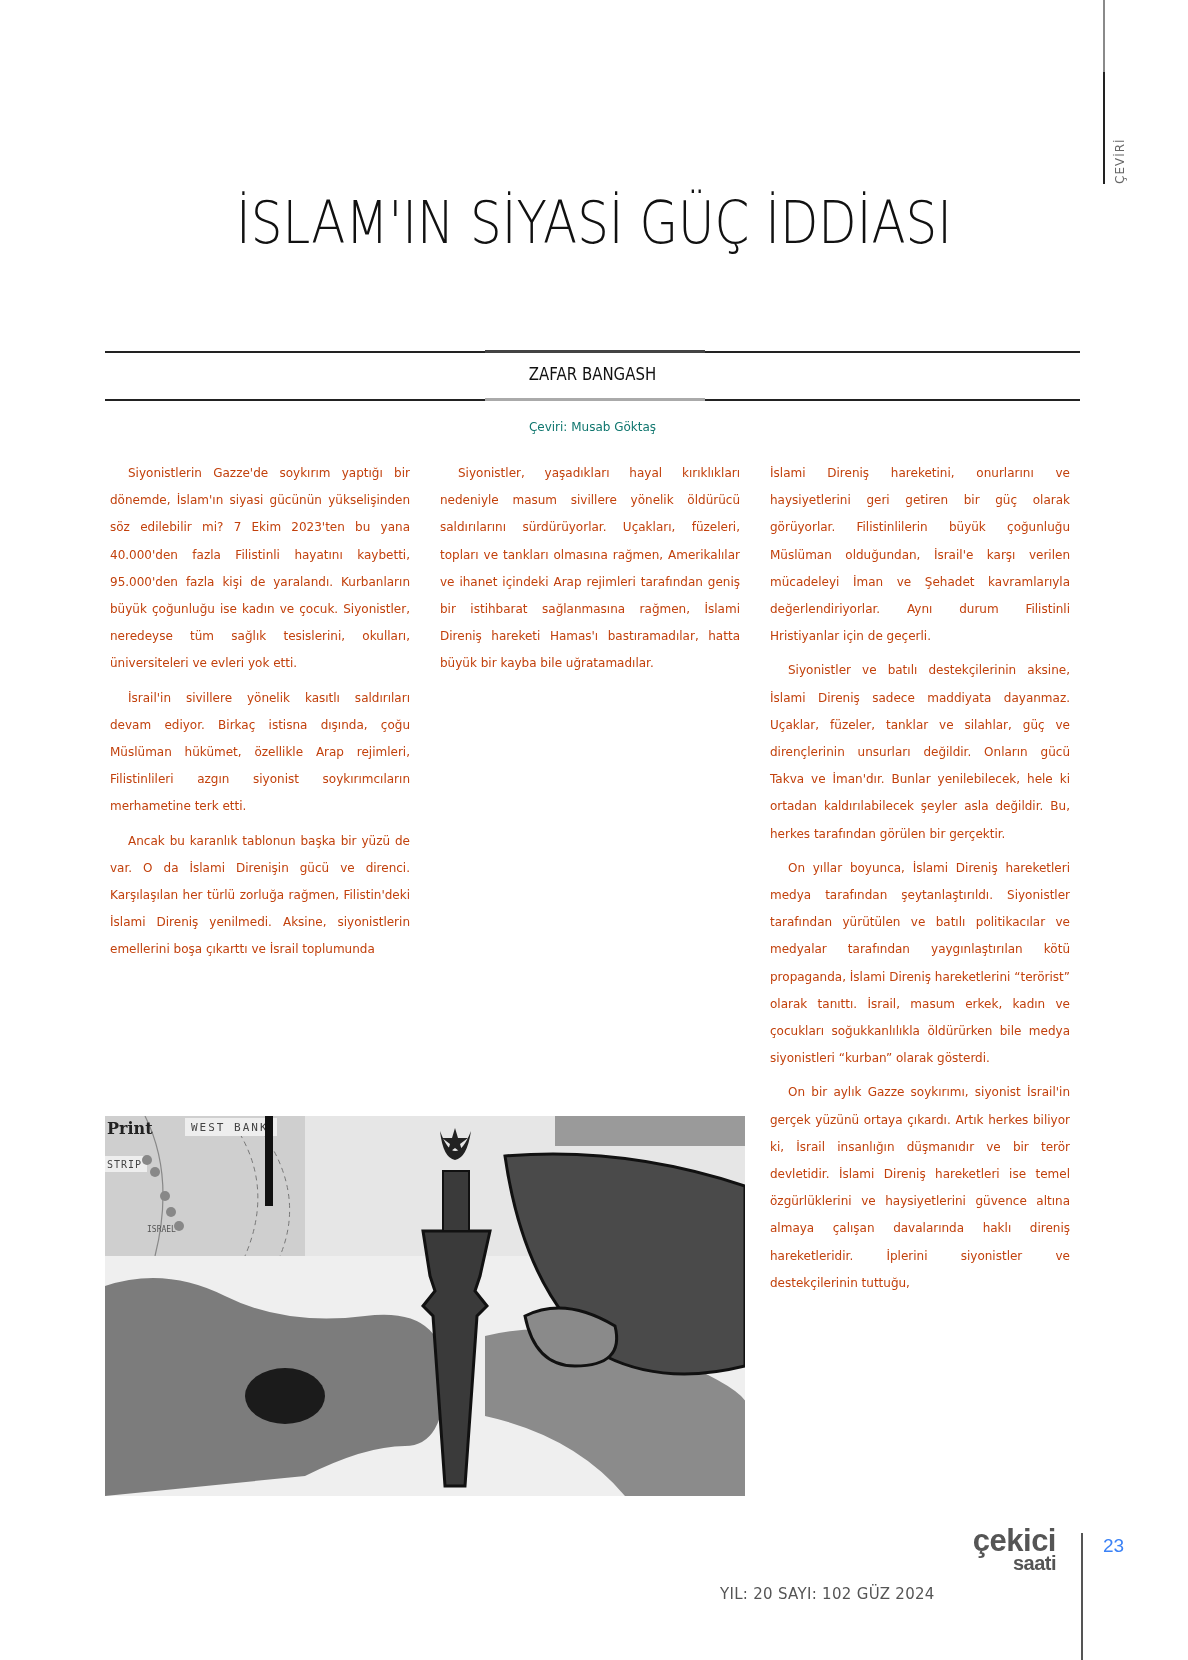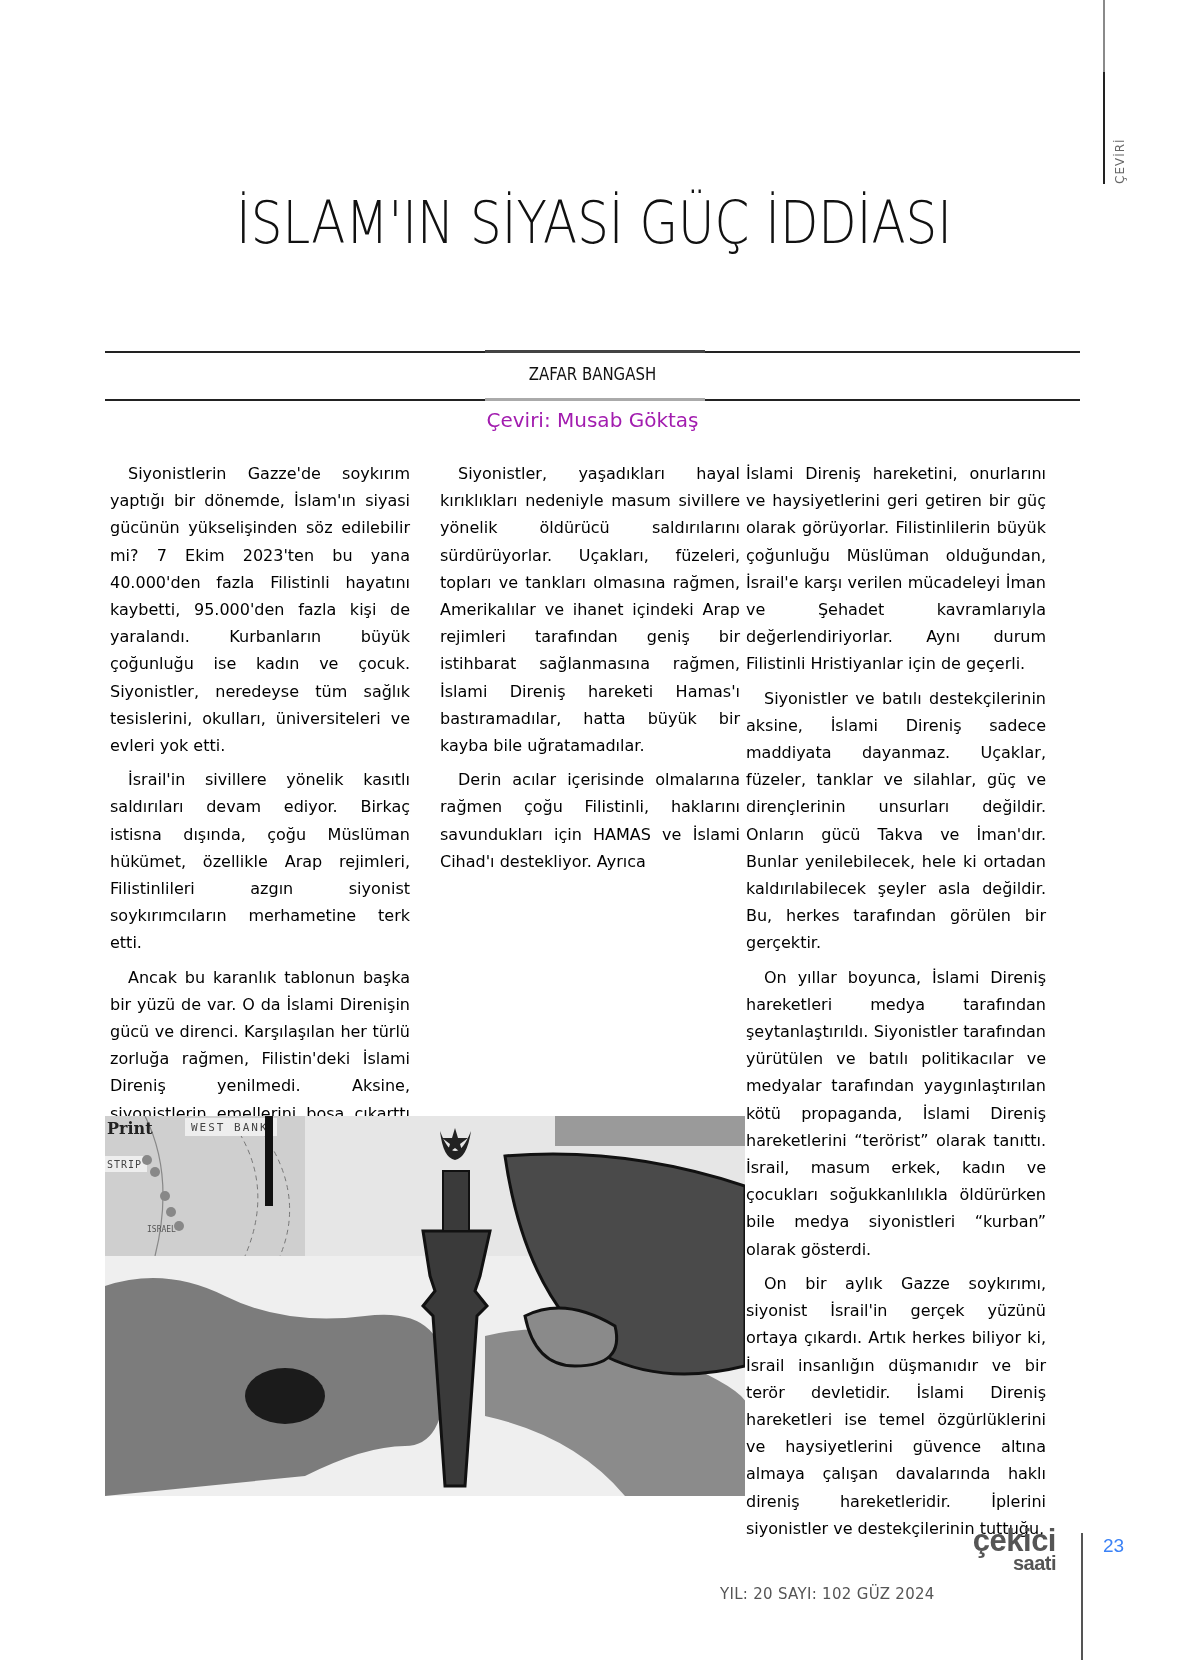--- a/index.html
+++ b/index.html
@@ -15,29 +15,29 @@
            font-family: "DejaVu Sans", sans-serif; font-weight: 300; font-size: 58px;
            letter-spacing: 0px; color: #111; transform: scaleX(0.86); transform-origin: center; }
 
   .byline-box { position: absolute; left: 105px; top: 351px; width: 975px; height: 50px; }
   .byline-line-top { position: absolute; left: 0; top: 0; width: 975px; height: 1.5px; background: #222; }
   .byline-line-bot { position: absolute; left: 0; top: 48px; width: 975px; height: 1.5px; background: #222; }
   .byline-accent-top { position: absolute; left: 380px; top: -1px; width: 220px; height: 3px; background: #444; }
   .byline-accent-bot { position: absolute; left: 380px; top: 47px; width: 220px; height: 3px; background: #aaa; }
   .author { position: absolute; left: 0; width: 975px; top: 13px; text-align: center; font-size: 17px; color: #111;
             transform: scaleX(0.88); transform-origin: center; }
-  .translator { position: absolute; left: 105px; width: 975px; top: 408px; text-align: center; font-size: 20px; color: #a21caf; }
+  .translator { position: absolute; left: 105px; width: 975px; top: 420px; text-align: center; font-size: 12px; color: #0f766e; }
 
-  .col { position: absolute; top: 460px; width: 300px; font-size: 16px; line-height: 27.2px; color: #000000;
+  .col { position: absolute; top: 460px; width: 300px; font-size: 12px; line-height: 27.2px; color: #c2410c;
          text-align: justify; hyphens: none; }
   .col p { margin: 0 0 7px 0; text-indent: 18px; }
   .col p.cont { text-indent: 0; }
   .col1 { left: 110px; }
   .col2 { left: 440px; }
-  .col3 { left: 746px; }
+  .col3 { left: 770px; }
 
   .illustration { position: absolute; left: 105px; top: 1116px; width: 640px; height: 380px; overflow: hidden; background: #fdba74; }
 
   .footer-issue { position: absolute; left: 720px; top: 1537px; font-size: 15px; color: #555; letter-spacing: 0.3px; margin-top: 48px; }
   .logo { position: absolute; left: 970px; top: 1530px; font-family: "Liberation Sans", sans-serif; font-weight: bold;
           color: #555; line-height: 22px; text-align: right; width: 86px; }
   .logo .l1 { font-size: 31px; display: block; letter-spacing: -0.5px; }
   .logo .l2 { font-size: 20px; display: block; letter-spacing: -0.5px; }
   .footer-rule { position: absolute; left: 1081px; top: 1533px; width: 1.5px; height: 127px; background: #555; }
   .page-num { position: absolute; left: 1103px; top: 1535px; font-family: "Liberation Sans", sans-serif; font-weight: normal;
@@ -62,21 +62,20 @@
 <div class="translator">Çeviri: Musab Göktaş</div>
 
 <div class="col col1">
   <p>Siyonistlerin Gazze'de soykırım yaptığı bir dönemde, İslam'ın siyasi gücünün yükselişinden söz edilebilir mi? 7 Ekim 2023'ten bu yana 40.000'den fazla Filistinli hayatını kaybetti, 95.000'den fazla kişi de yaralandı. Kurbanların büyük çoğunluğu ise kadın ve çocuk. Siyonistler, neredeyse tüm sağlık tesislerini, okulları, üniversiteleri ve evleri yok etti.</p>
   <p>İsrail'in sivillere yönelik kasıtlı saldırıları devam ediyor. Birkaç istisna dışında, çoğu Müslüman hükümet, özellikle Arap rejimleri, Filistinlileri azgın siyonist soykırımcıların merhametine terk etti.</p>
   <p>Ancak bu karanlık tablonun başka bir yüzü de var. O da İslami Direnişin gücü ve direnci. Karşılaşılan her türlü zorluğa rağmen, Filistin'deki İslami Direniş yenilmedi. Aksine, siyonistlerin emellerini boşa çıkarttı ve İsrail toplumunda</p>
 </div>
 
 <div class="col col2">
   <p>Siyonistler, yaşadıkları hayal kırıklıkları nedeniyle masum sivillere yönelik öldürücü saldırılarını sürdürüyorlar. Uçakları, füzeleri, topları ve tankları olmasına rağmen, Amerikalılar ve ihanet içindeki Arap rejimleri tarafından geniş bir istihbarat sağlanmasına rağmen, İslami Direniş hareketi Hamas'ı bastıramadılar, hatta büyük bir kayba bile uğratamadılar.</p>
-  <p>Derin acılar içerisinde olmalarına rağmen çoğu Filistinli, haklarını savundukları için HAMAS ve İslami Cihad'ı destekliyor. Ayrıca</p>
 </div>
 
 <div class="col col3">
   <p class="cont">İslami Direniş hareketini, onurlarını ve haysiyetlerini geri getiren bir güç olarak görüyorlar. Filistinlilerin büyük çoğunluğu Müslüman olduğundan, İsrail'e karşı verilen mücadeleyi İman ve Şehadet kavramlarıyla değerlendiriyorlar. Aynı durum Filistinli Hristiyanlar için de geçerli.</p>
   <p>Siyonistler ve batılı destekçilerinin aksine, İslami Direniş sadece maddiyata dayanmaz. Uçaklar, füzeler, tanklar ve silahlar, güç ve dirençlerinin unsurları değildir. Onların gücü Takva ve İman'dır. Bunlar yenilebilecek, hele ki ortadan kaldırılabilecek şeyler asla değildir. Bu, herkes tarafından görülen bir gerçektir.</p>
   <p>On yıllar boyunca, İslami Direniş hareketleri medya tarafından şeytanlaştırıldı. Siyonistler tarafından yürütülen ve batılı politikacılar ve medyalar tarafından yaygınlaştırılan kötü propaganda, İslami Direniş hareketlerini “terörist” olarak tanıttı. İsrail, masum erkek, kadın ve çocukları soğukkanlılıkla öldürürken bile medya siyonistleri “kurban” olarak gösterdi.</p>
   <p>On bir aylık Gazze soykırımı, siyonist İsrail'in gerçek yüzünü ortaya çıkardı. Artık herkes biliyor ki, İsrail insanlığın düşmanıdır ve bir terör devletidir. İslami Direniş hareketleri ise temel özgürlüklerini ve haysiyetlerini güvence altına almaya çalışan davalarında haklı direniş hareketleridir. İplerini siyonistler ve destekçilerinin tuttuğu,</p>
 </div>
 
 <div class="illustration">

